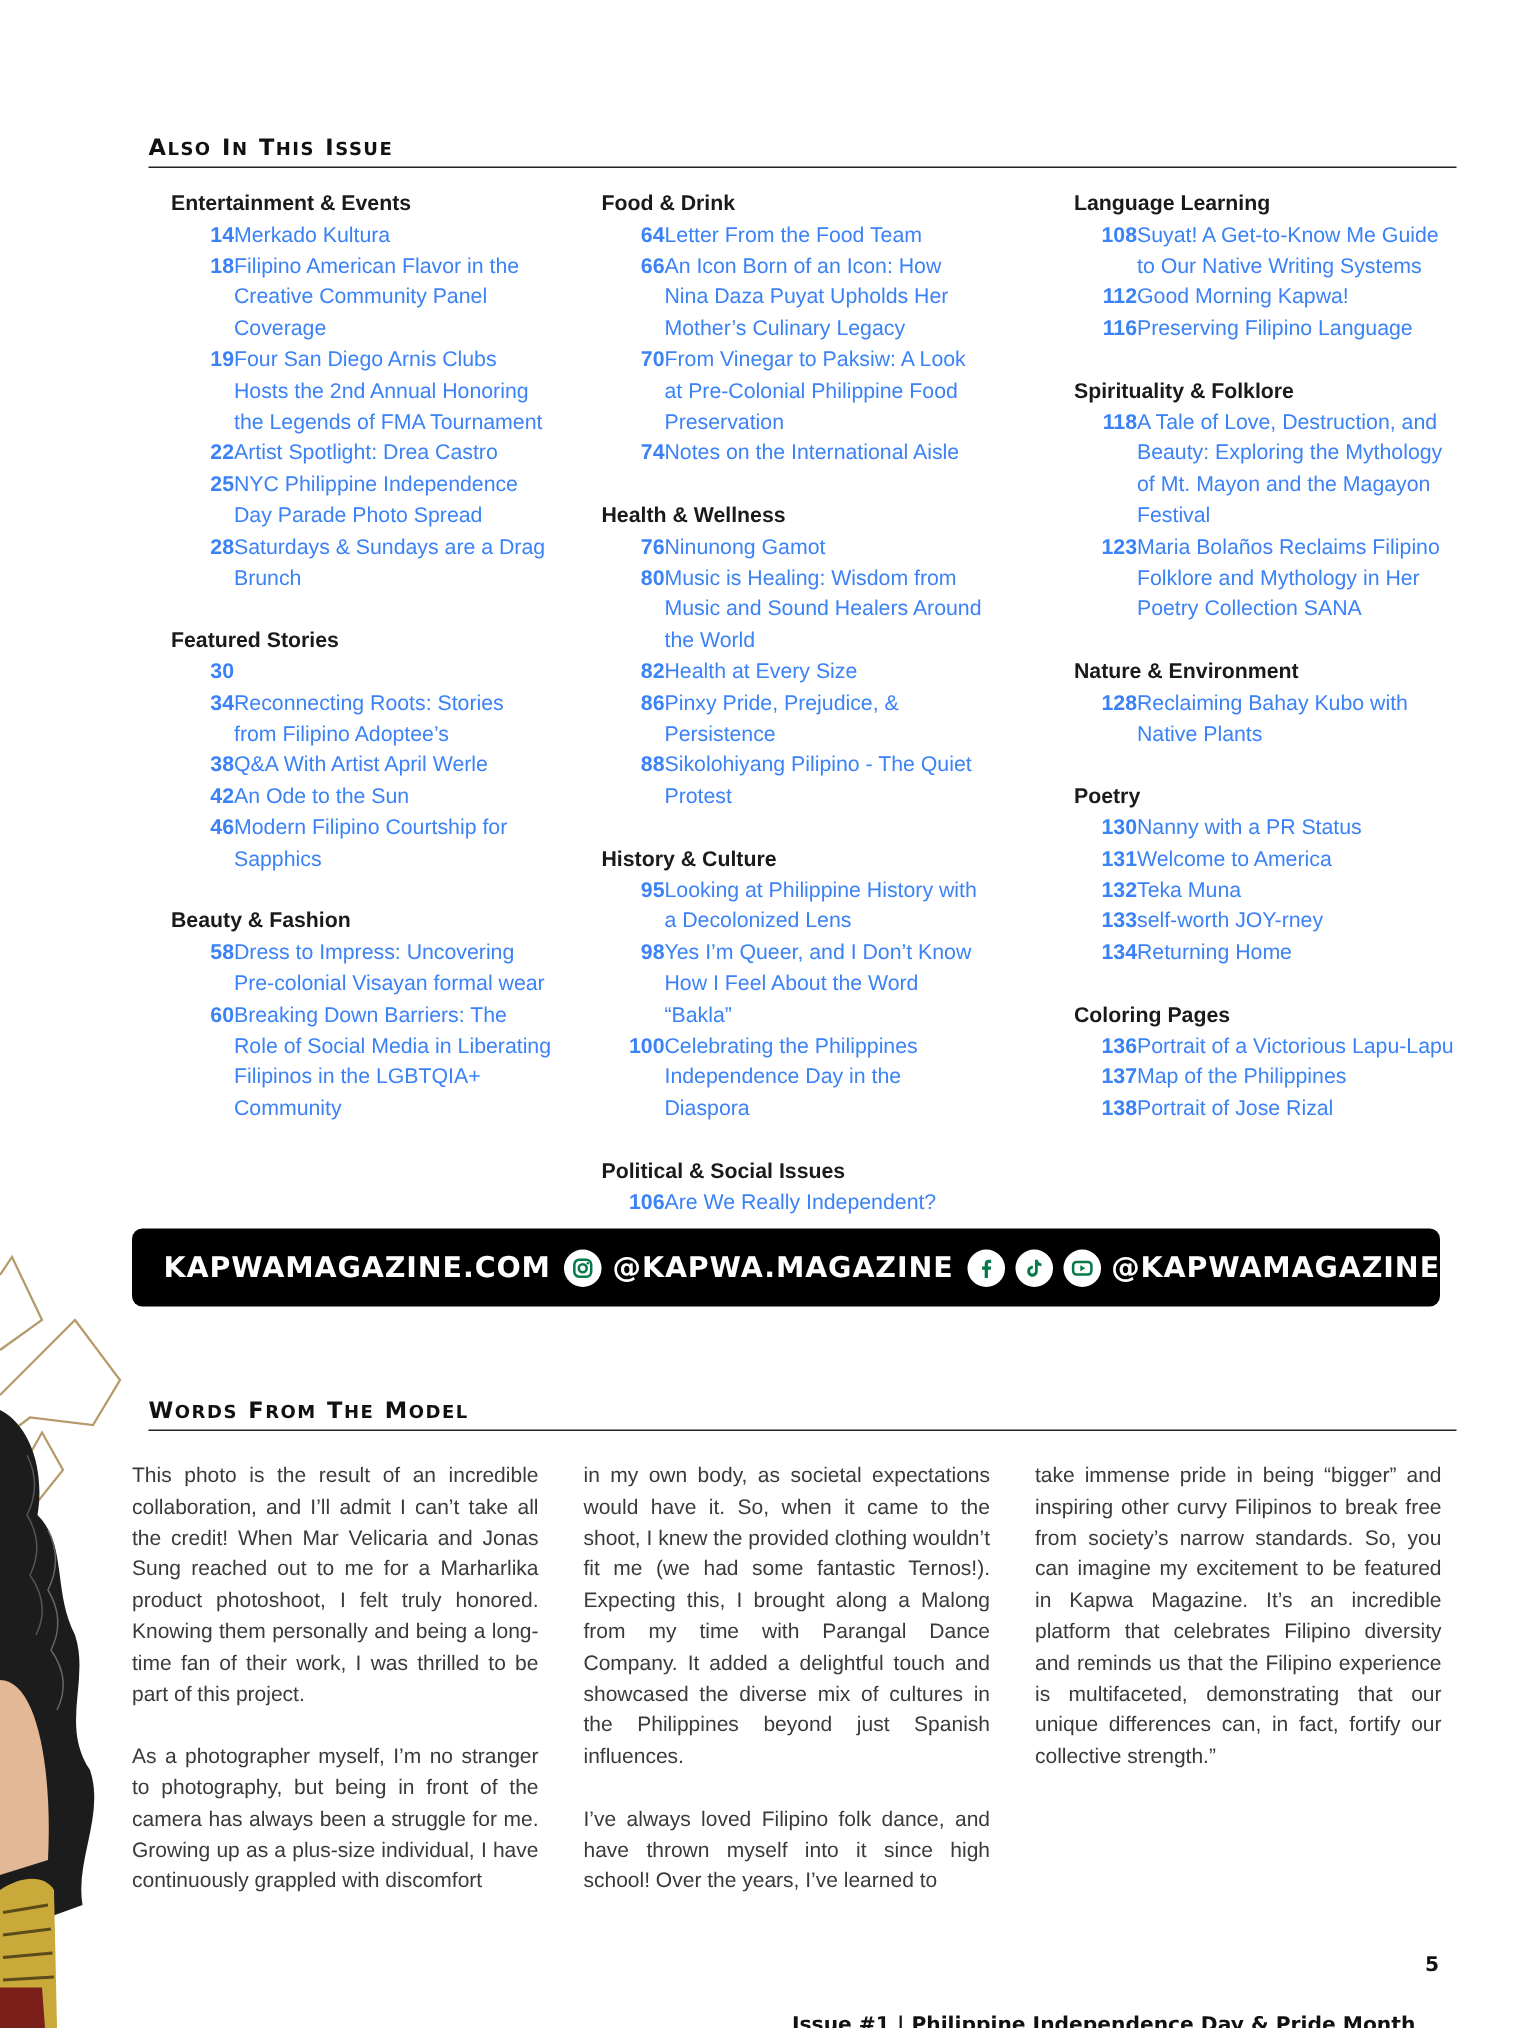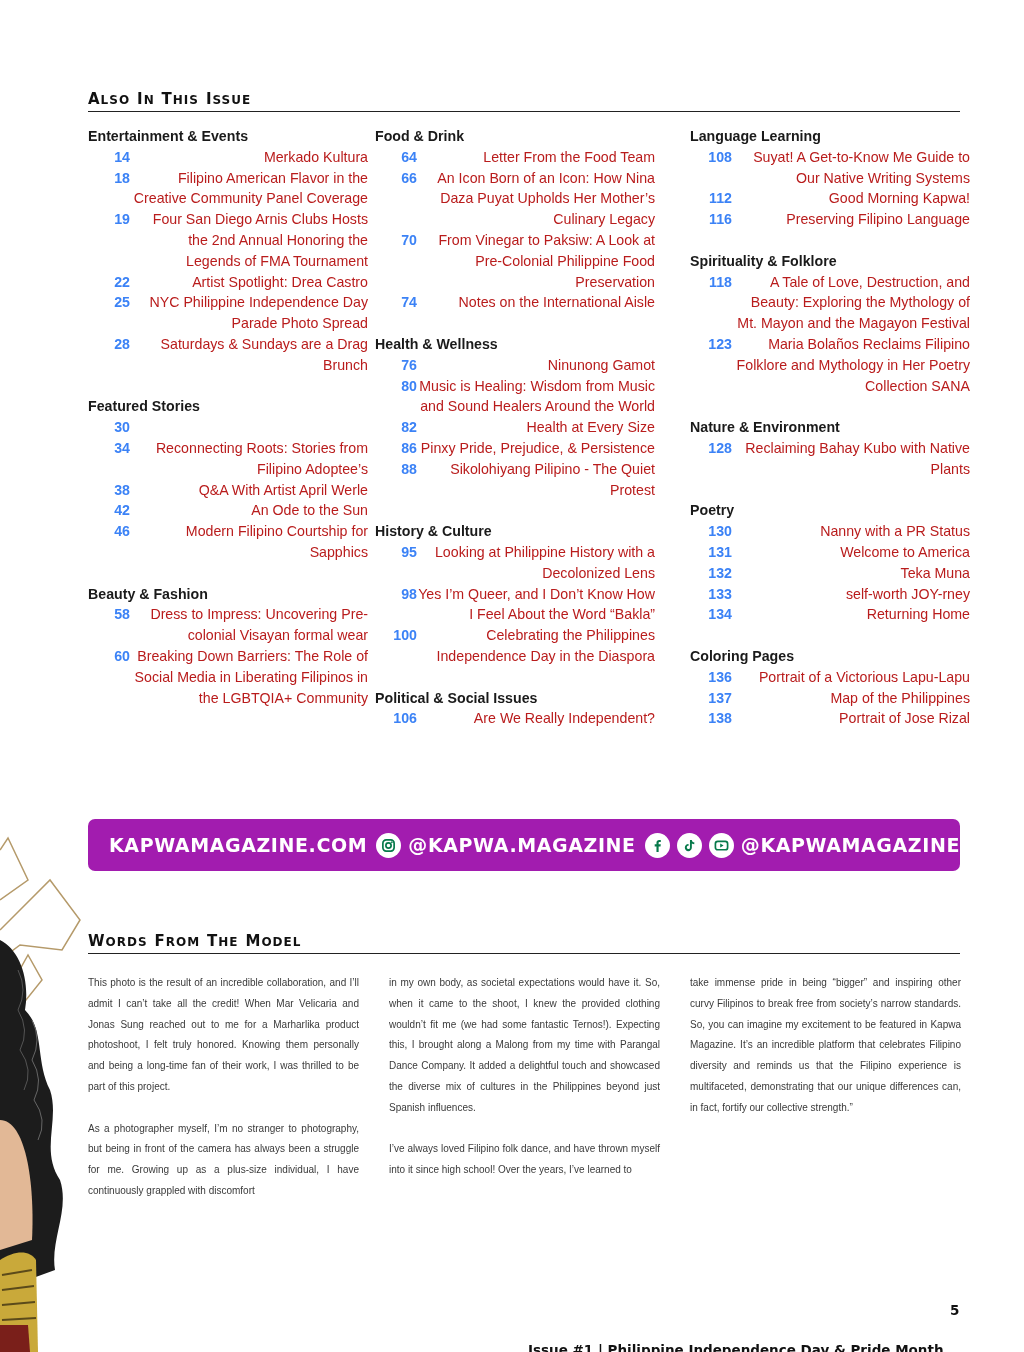--- a/index.html
+++ b/index.html
@@ -1,55 +1,55 @@
 <!DOCTYPE html>
 <html><head>
 <meta charset="utf-8">
 <style>
   * { box-sizing: border-box; margin: 0; padding: 0; }
   html, body { width: 1024px; height: 1352px; background: #ffffff; overflow: hidden; }
   body { position: relative; font-family: "Liberation Sans", sans-serif; color: #3a3a3a; }
 
   .section-title {
-    position: absolute; left: 88px; width: 872px;
+    position: absolute; left: 99px; width: 872px;
     font-family: "DejaVu Sans", sans-serif; font-weight: bold;
     font-size: 17px; letter-spacing: 1px; color: #111;
     font-variant: small-caps; text-transform: lowercase;
     border-bottom: 1.5px solid #222; padding-bottom: 2px;
   }
   .section-title .cap { font-size: 22px; }
 
   .toc-col { position: absolute; top: 126px; width: 280px; font-size: 14.2px; line-height: 20.8px; }
   .toc-col.c1 { left: 88px; }
   .toc-col.c2 { left: 375px; }
   .toc-col.c3 { left: 690px; }
   .toc-cat { font-weight: bold; color: #1a1a1a; }
-  .toc-group { margin-bottom: 20.8px; }
+  .toc-group { margin-bottom: 20.8px; margin-left: 26px; }
   .toc-row { display: flex; }
   .toc-num { width: 42px; flex: none; font-weight: bold; color: #3b82f6; text-align: right; }
-  .toc-title { flex: 1; color: #b91c1c; text-align: right; }
+  .toc-title { flex: 1; color: #3b82f6; }
 
   .banner {
     position: absolute; left: 88px; top: 819px; width: 872px; height: 52px;
-    background: #a21caf; border-radius: 7px;
+    background: #000000; border-radius: 7px;
     display: flex; align-items: center; padding-left: 21px;
     color: #ffffff; font-family: "DejaVu Sans", sans-serif; font-weight: bold;
     font-size: 19px; letter-spacing: 0.6px;
   }
   .banner .item { display: flex; align-items: center; }
   .banner .gap { width: 22px; }
   .soc-icon {
     width: 25px; height: 25px; border-radius: 50%; background: #ffffff;
     display: inline-flex; align-items: center; justify-content: center; margin-right: 7px; flex: none;
   }
   .soc-icon svg { width: 15px; height: 15px; }
 
   .body-col {
     position: absolute; top: 973px; width: 271px;
-    font-size: 10px; line-height: 20.8px; text-align: justify; color: #3a3a3a;
+    font-size: 14px; line-height: 20.8px; text-align: justify; color: #3a3a3a;
   }
   .body-col.b1 { left: 88px; }
   .body-col.b2 { left: 389px; }
   .body-col.b3 { left: 690px; }
   .body-col p { margin-bottom: 20.8px; }
 
   .footer {
     position: absolute; top: 1302px; left: 528px;
     font-family: "DejaVu Sans", sans-serif; font-weight: bold; font-size: 13.5px; color: #111; margin-top: 40px;
   }

